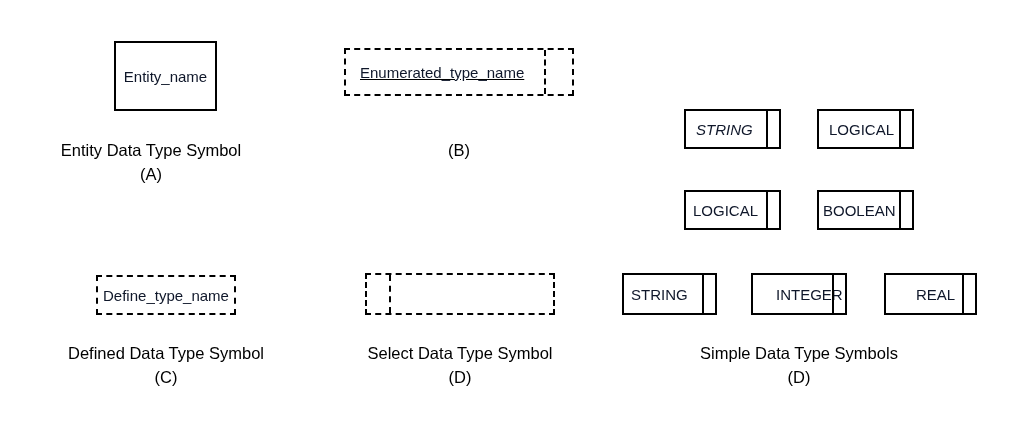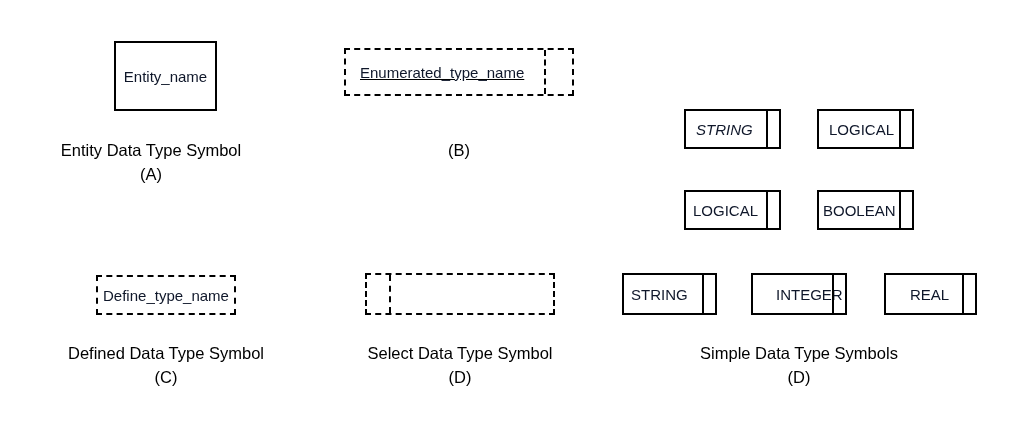--- a/index.html
+++ b/index.html
@@ -126,21 +126,21 @@
   <div class="symbol solid" style="left:622px; top:273px; width:95px; height:42px;">
     <span class="sym-label" style="margin-left:7px;">STRING</span>
     <span class="divider" style="right:11px;"></span>
   </div>
 
   <div class="symbol solid" style="left:751px; top:273px; width:96px; height:42px;padding-left:16px;">
     <span class="sym-label" style="margin-left:7px;">INTEGER</span>
     <span class="divider" style="right:11px;"></span>
   </div>
 
-  <div class="symbol solid" style="left:884px; top:273px; width:93px; height:42px;">
+  <div class="symbol solid" style="left:884px; top:273px; width:93px; height:42px;padding-left:6px;">
     <span class="sym-label" style="margin-left:24px;">REAL</span>
     <span class="divider" style="right:11px;"></span>
   </div>
 
   <div class="caption" style="left:649px; top:341px; width:300px;">
     <span>Simple Data Type Symbols</span>
     <span class="cap-line2">(D)</span>
   </div>
 
 </div>

